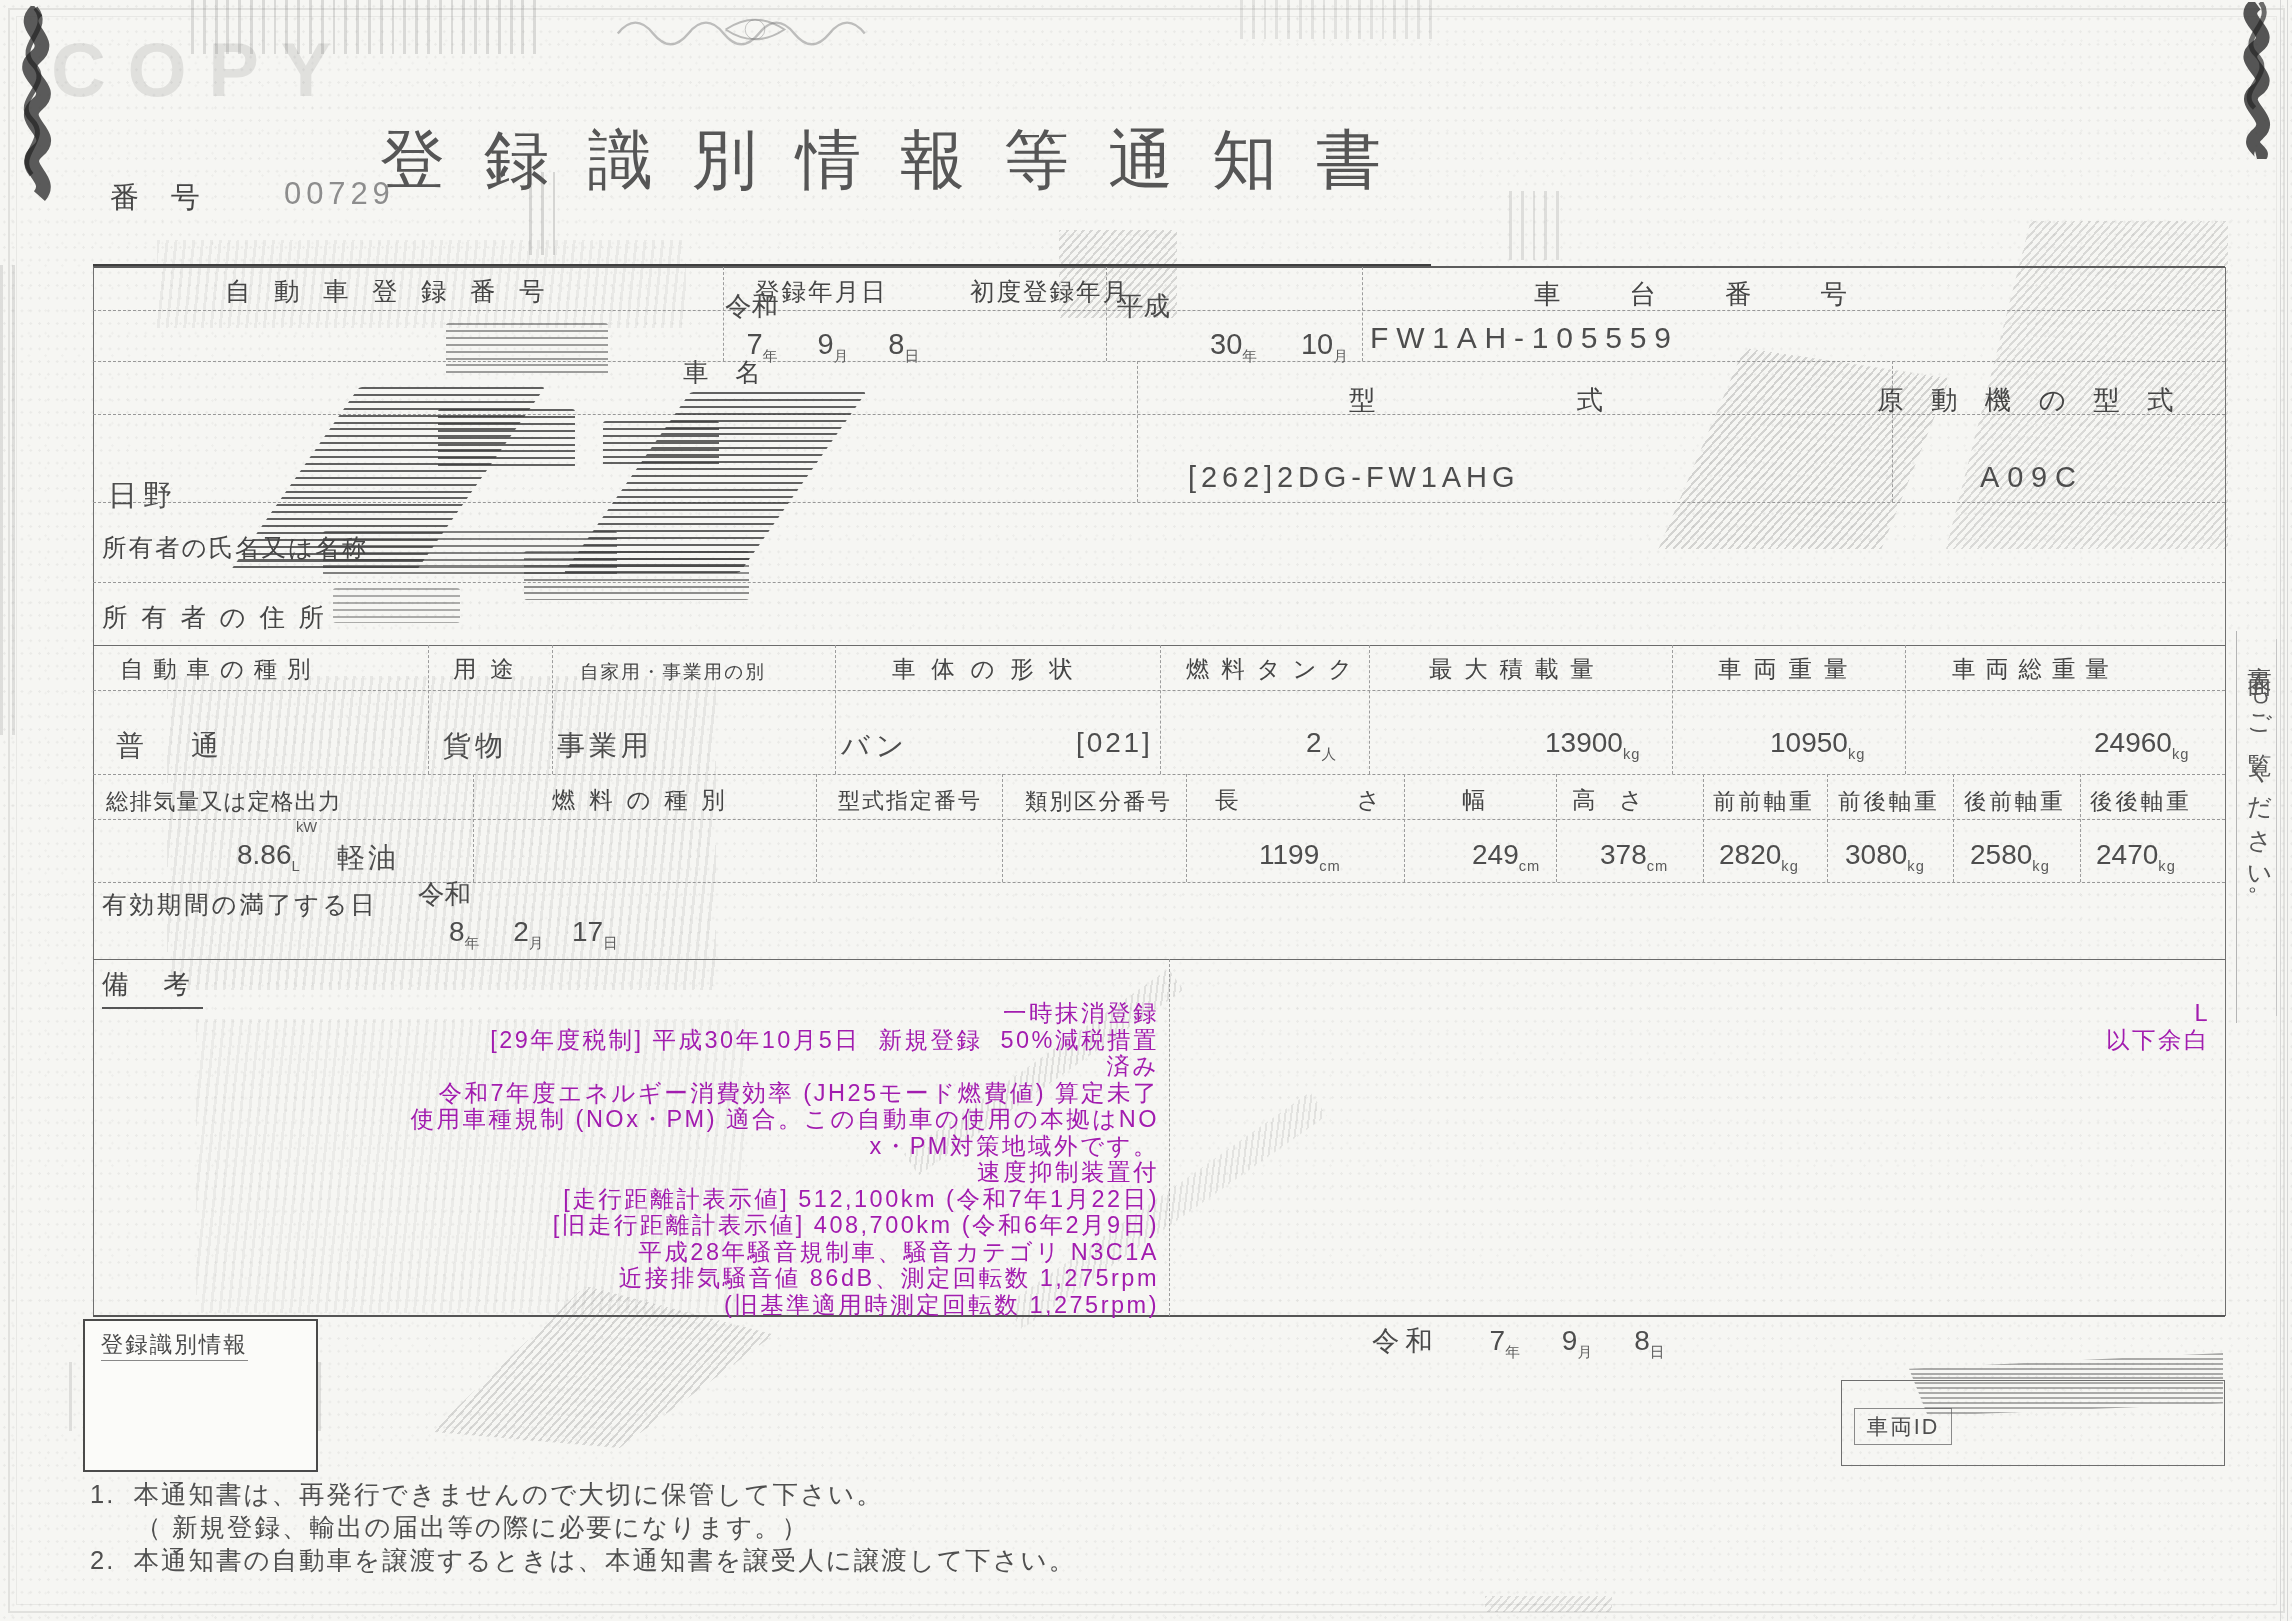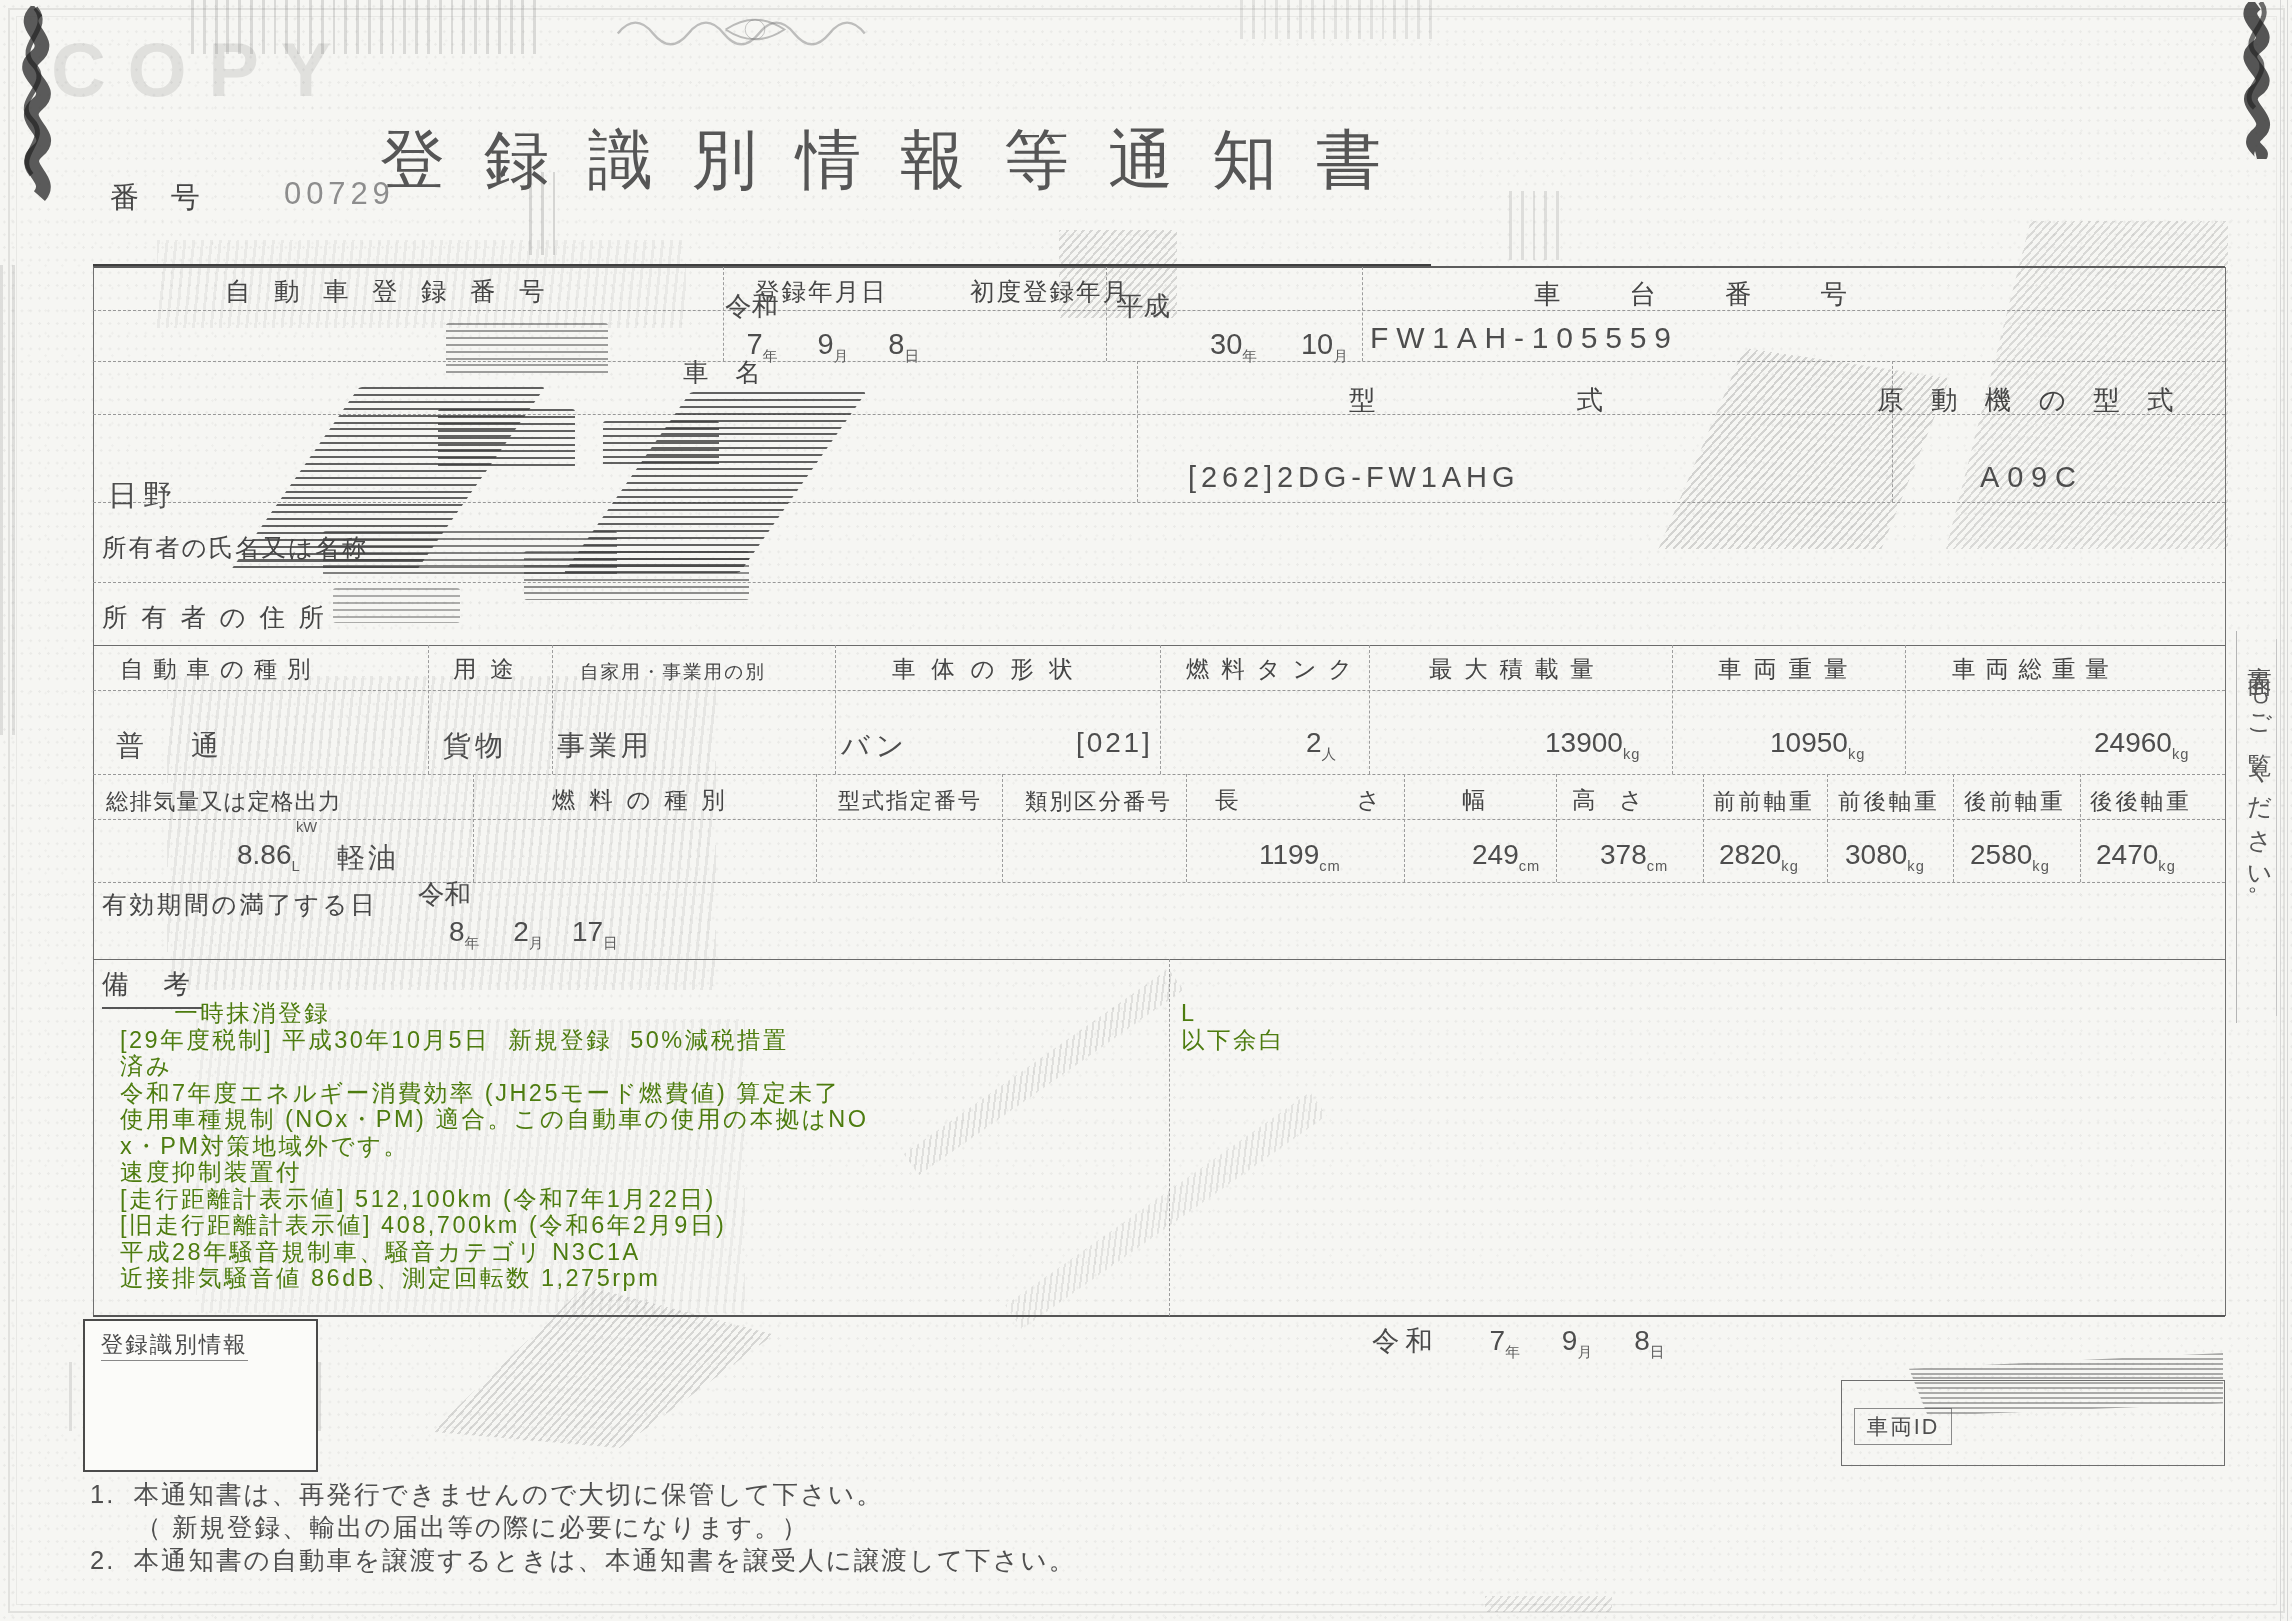--- a/index.html
+++ b/index.html
@@ -18,21 +18,21 @@
   .hline{border-top:1px dashed #989898;height:0;}
   .hsolid{border-top:1.5px solid #6b6b6b;height:0;}
   .vline{border-left:1px dashed #9c9c9c;width:0;}
   .vsolid{border-left:1.5px solid #707070;width:0;}
   .scrib{background:repeating-linear-gradient(180deg,rgba(60,60,60,.8) 0 2px,transparent 2px 6.9px);border-radius:2.9px;}
   .hatch{background:repeating-linear-gradient(132deg,rgba(105,105,105,.45) 0 2px,transparent 2px 5.9px);}
   .vstripe{background:repeating-linear-gradient(90deg,rgba(110,110,110,.3) 0 2.9px,transparent 2.9px 11.8px);}
   .hstripe{background:repeating-linear-gradient(180deg,rgba(95,95,95,.5) 0 2px,transparent 2px 4.9px);}
   .moire{background:repeating-linear-gradient(96deg,rgba(135,135,135,.14) 0 2.9px,transparent 2.9px 8.8px);}
   .date-line{display:flex;align-items:baseline;}
-  .rline{font-size:23.5px;line-height:26.5px;letter-spacing:2.5px;color:#4d7c0f;white-space:pre;}
+  .rline{font-size:23.5px;line-height:26.5px;letter-spacing:2.5px;color:#a21caf;white-space:pre;text-align:right;}
   .watermark{font-size:76px;font-weight:bold;letter-spacing:21.6px;color:rgba(90,90,90,.14);}
   .title{font-size:65px;letter-spacing:39px;color:#565656;}
   .note{font-size:25.5px;line-height:33px;letter-spacing:2px;color:#4f4f4f;white-space:pre;}
 </style>
 </head>
 <body>
 
 <div class="page">
   <div class="paper-noise"></div>
   <div class="page-frame"></div>
@@ -222,20 +222,21 @@
     <div class="rline">[29年度税制] 平成30年10月5日  新規登録  50%減税措置</div>
     <div class="rline">済み</div>
     <div class="rline">令和7年度エネルギー消費効率 (JH25モード燃費値) 算定未了</div>
     <div class="rline">使用車種規制 (NOx・PM) 適合。この自動車の使用の本拠はNO</div>
     <div class="rline">x・PM対策地域外です。</div>
     <div class="rline">速度抑制装置付</div>
     <div class="rline">[走行距離計表示値] 512,100km (令和7年1月22日)</div>
     <div class="rline">[旧走行距離計表示値] 408,700km (令和6年2月9日)</div>
     <div class="rline">平成28年騒音規制車、騒音カテゴリ N3C1A</div>
     <div class="rline">近接排気騒音値 86dB、測定回転数 1,275rpm</div>
+    <div class="rline">(旧基準適用時測定回転数 1,275rpm)</div>
   </div>
   <div class="abs" style="left:1181px;top:1000px;width:1029px">
     <div class="rline">L</div>
     <div class="rline">以下余白</div>
   </div>
 
   <div class="abs" style="left:2236px;top:631px;height:392px;border-left:1px solid #b5b5b5"></div>
   <div class="abs" style="left:2276px;top:639px;height:377px;border-left:1px solid #c5c5c5"></div>
   <div class="abs" style="left:2243px;top:647px;writing-mode:vertical-rl;font-size:24.5px;letter-spacing:7.8px;color:#565656">裏面もご覧ください。</div>
   <div class="abs" style="left:2280px;top:0;width:5.9px;height:1621px;border-left:1px solid #c9c9c9;border-right:1px solid #c9c9c9;opacity:.7"></div>

